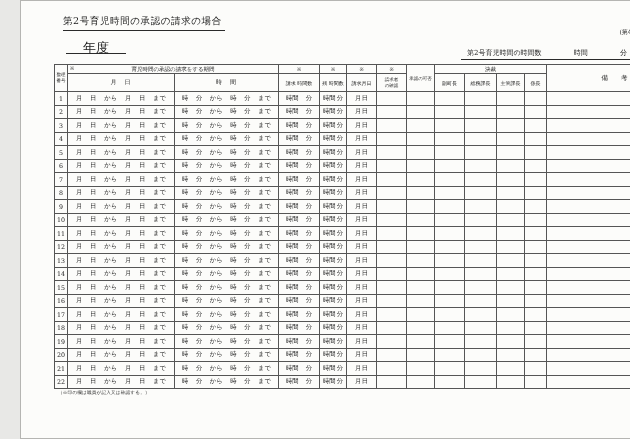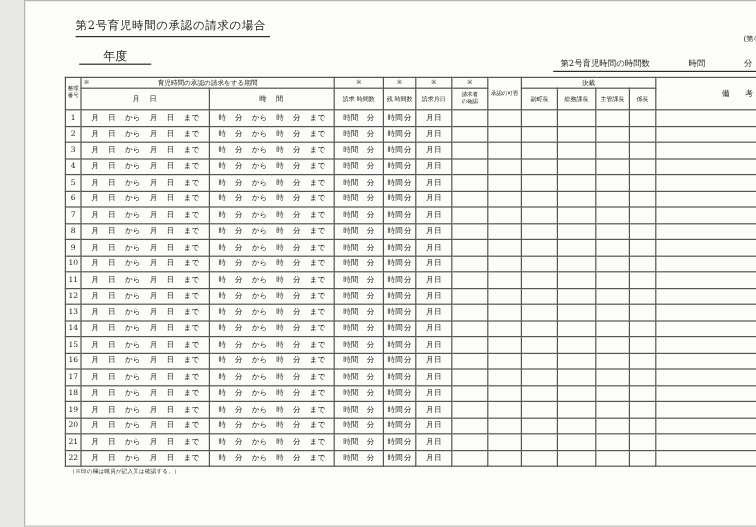--- a/index.html
+++ b/index.html
@@ -8,21 +8,21 @@
     font-family:"DejaVu Serif","Liberation Serif",serif;color:#1c1c1c;
     border:1px solid #b5b5b2;box-sizing:border-box;overflow:hidden;margin-left:20px;
   }
   #title{
     position:absolute;left:42px;top:14px;font-size:9.5px;letter-spacing:.6px;
     border-bottom:1px solid #2a2a2a;padding:0 3px 2px 0;white-space:nowrap;
   }
   #sheet-label{position:absolute;right:9px;top:27px;font-size:6px;}
   #year-line{
     position:absolute;left:45px;top:41px;width:60px;height:11px;
-    border-bottom:1px solid #2a2a2a;text-align:center;font-size:10px;line-height:11px;
+    border-bottom:1px solid #2a2a2a;text-align:center;font-size:13px;line-height:11px;
   }
   #summary-line{
     position:absolute;left:440px;top:48px;width:172px;height:11px;
     border-bottom:1px solid #2a2a2a;display:flex;justify-content:space-between;
     align-items:flex-end;font-size:7px;line-height:10px;padding:0 6px 1px 6px;box-sizing:border-box;
   }
   table{
     position:absolute;left:33px;top:63px;width:580px;border-collapse:collapse;
     table-layout:fixed;
   }

